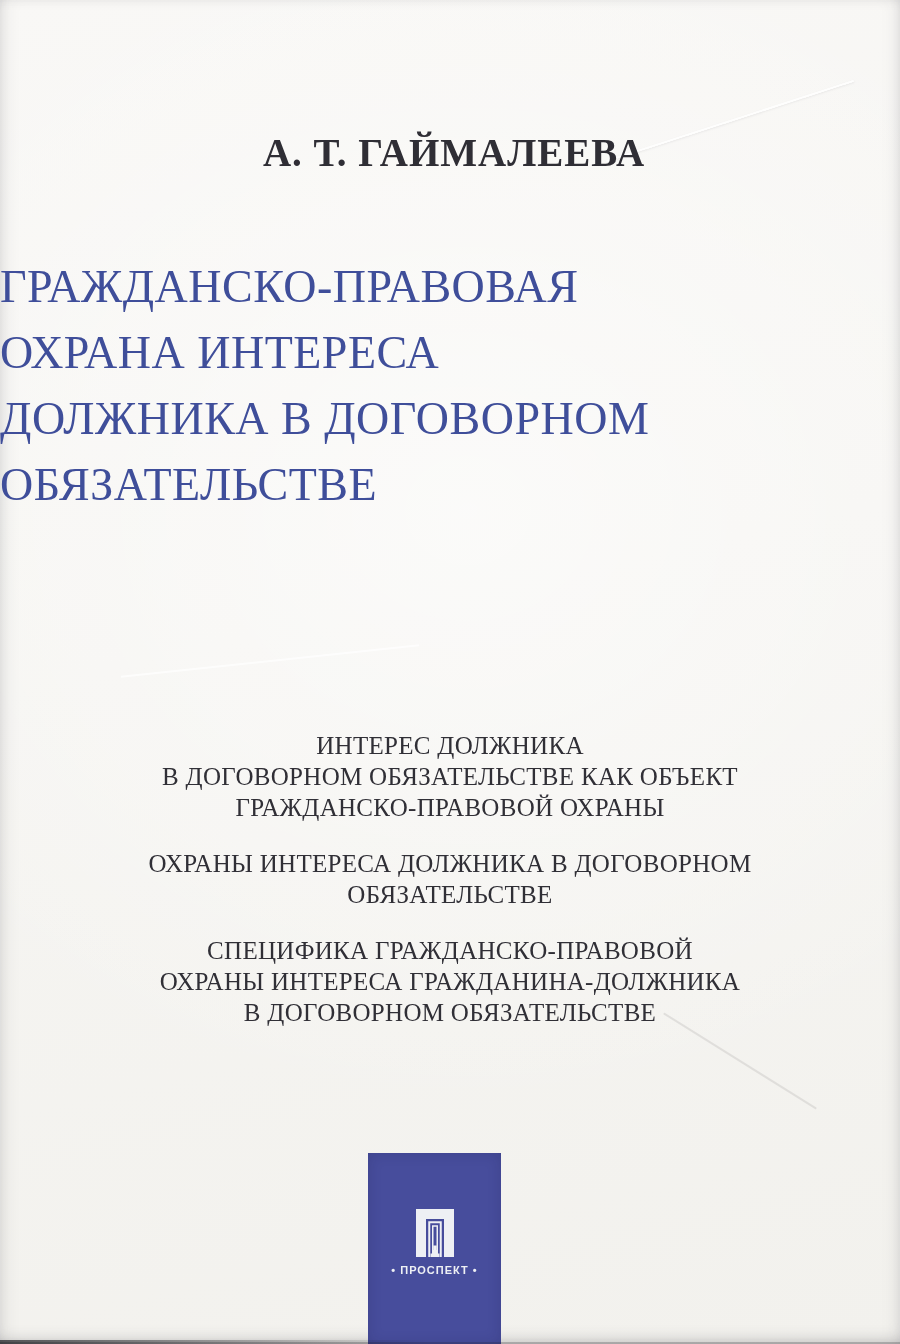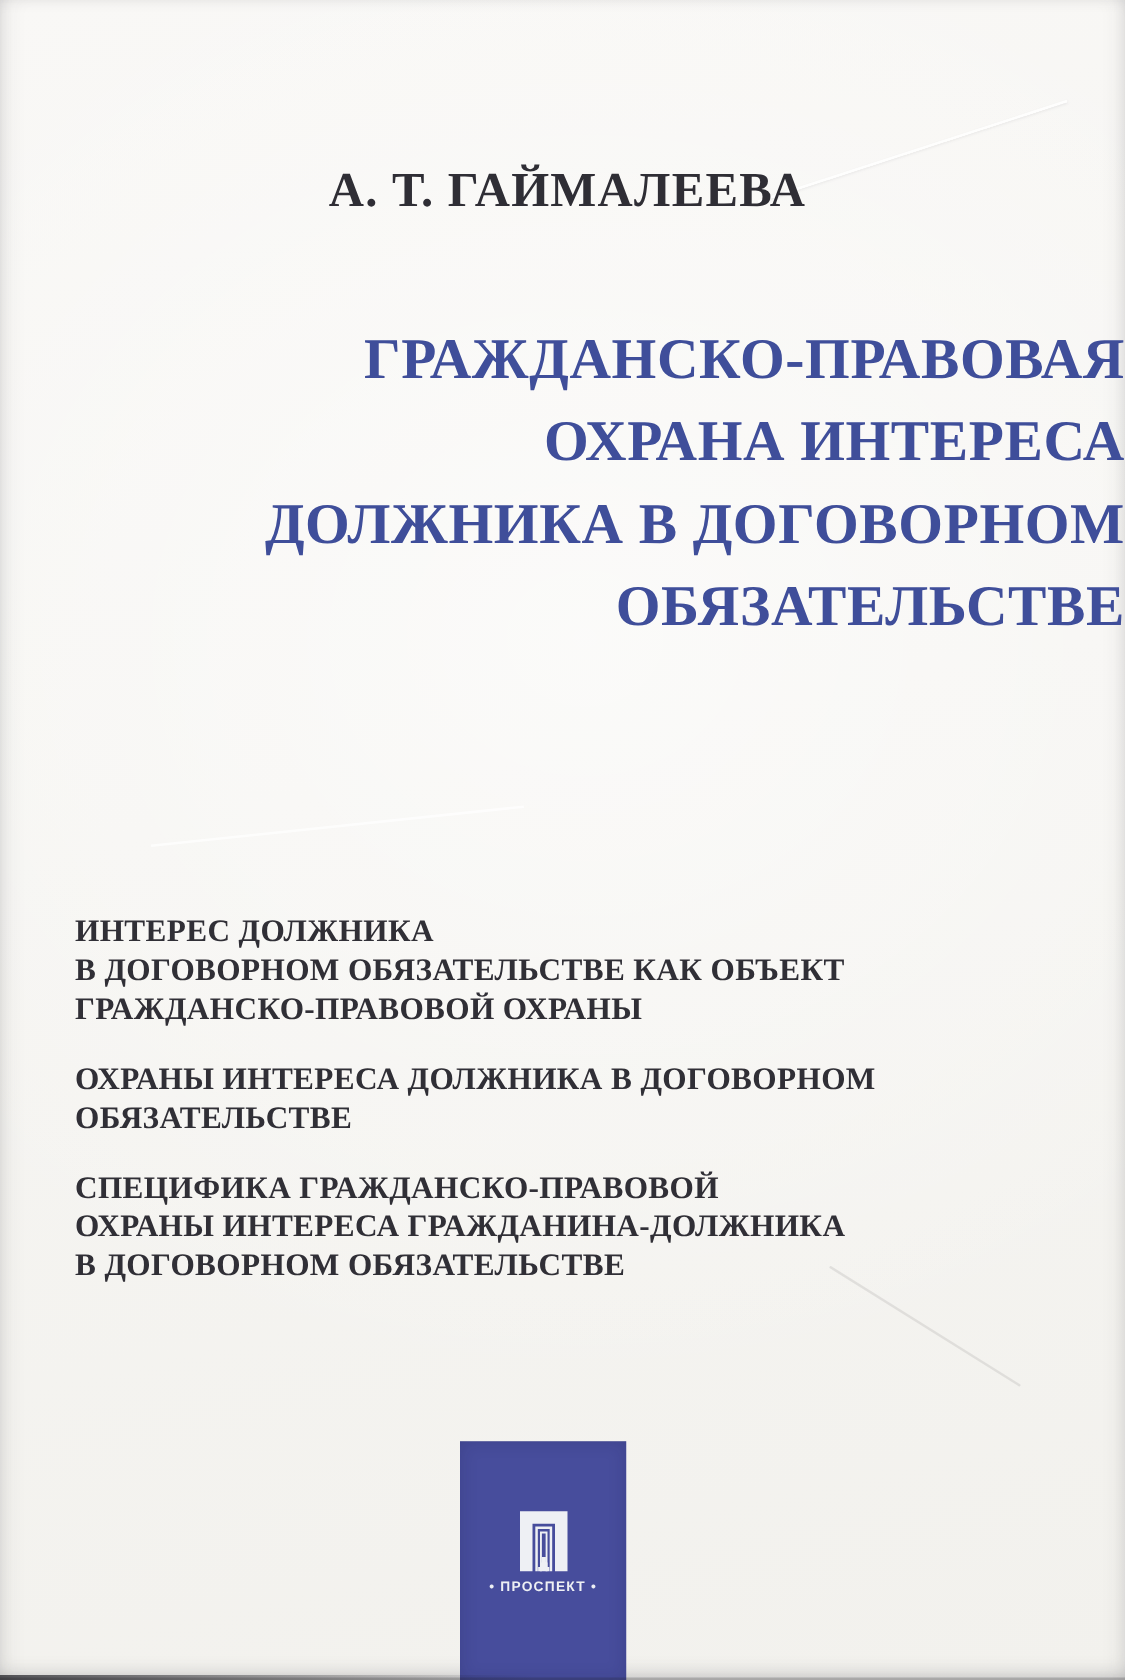--- a/index.html
+++ b/index.html
@@ -26,35 +26,34 @@
   .bottom-streak{position:absolute;bottom:0;left:0;width:430px;height:4px;background:linear-gradient(to right, rgba(12,12,18,0.65), rgba(12,12,18,0));}
 
   .author{
     position:absolute;top:130px;left:4px;width:100%;
     text-align:center;
     font-size:39px;font-weight:bold;letter-spacing:1px;
     color:#2f2e35;
   }
   .title{
     position:absolute;top:254px;left:0;width:100%;
-    text-align:right;
-    font-size:46px;font-weight:bold;line-height:66px;letter-spacing:0.5px;
+    text-align:left;
+    font-size:46px;font-weight:normal;line-height:66px;letter-spacing:0.5px;
     color:#3f4e9a;
   }
   .subtitle{
     position:absolute;top:594px;left:0;width:100%;
     text-align:center;
     font-size:34px;font-weight:500;letter-spacing:2px;
     color:#323137;
   }
   .topics{
     position:absolute;top:730px;left:0;width:100%;
-    text-align:left;
+    text-align:center;
     color:#302f36;
-    font-weight:bold;
   }
   .topic{
     font-size:25px;line-height:31px;letter-spacing:0.3px;
     margin:0 60px 25px 60px;
   }
   .logo{
     position:absolute;left:368px;top:1153px;width:133px;height:191px;
     background:#474d9c;
     box-shadow:inset 0 0 14px rgba(20,20,60,0.18);
     text-align:center;

